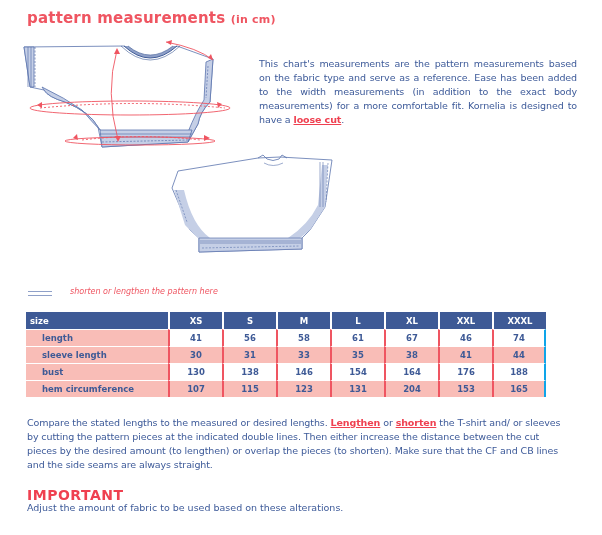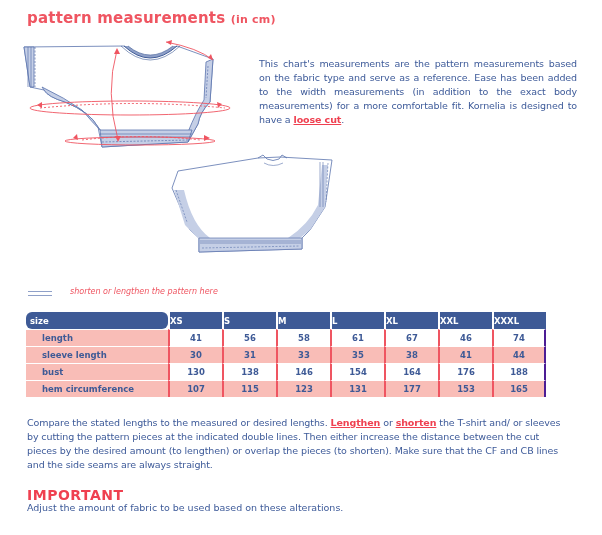--- a/index.html
+++ b/index.html
@@ -13,25 +13,25 @@
   .illus-back { position: absolute; left: 160px; top: 135px; width: 220px; height: 125px; }
 
   .intro { position: absolute; left: 259px; top: 57px; width: 318px; font-size: 9.5px; line-height: 14px; color: #3d5a99; text-align: justify; letter-spacing: -0.1px; }
   .link { color: #ef4050; text-decoration: underline; font-weight: bold; }
 
   .legend { position: absolute; left: 28px; top: 287px; display: flex; align-items: flex-end; }
   .legend-lines { width: 24px; height: 5px; border-top: 1px solid #8fa0c8; border-bottom: 1px solid #8fa0c8; margin-right: 18px; }
   .legend-text { color: #ef5561; font-style: italic; font-size: 8px; }
 
   table.sizes { position: absolute; left: 26px; top: 312px; border-collapse: separate; border-spacing: 0; font-size: 8.5px; font-weight: bold; }
-  table.sizes th { background: #3e5a96; color: #ffffff; height: 17px; text-align: left; border-left: 2px solid #ffffff; }
-  table.sizes th:first-child { text-align: left; padding-left: 4px; border-left: none; width: 142px; border-radius: 6px; }
+  table.sizes th { background: #3e5a96; color: #ffffff; height: 17px; text-align: center; border-left: 2px solid #ffffff; }
+  table.sizes th:first-child { text-align: left; padding-left: 4px; border-left: none; width: 142px; }
   table.sizes td { height: 17px; text-align: center; color: #3e5a96; border-left: 2px solid #ef5561; }
   table.sizes td:first-child { text-align: left; padding-left: 16px; border-left: none; background: #f9bdb7; }
-  table.sizes td:last-child { border-right: 2px solid #4c1d95; margin-top: 24px; }
+  table.sizes td:last-child { border-right: 2px solid #0ea5e9; margin-top: 24px; }
   table.sizes tr.odd td { background: #ffffff; }
   table.sizes tr.odd td:first-child { background: #f9bdb7; }
   table.sizes tr.even td { background: #f9bdb7; }
   table.sizes tr td { border-top: 1px solid #ffffff; }
   .col { width: 54px; }
 
   .body-text { position: absolute; left: 27px; top: 416px; width: 545px; font-size: 9.5px; line-height: 14px; color: #3d5a99; letter-spacing: -0.1px; }
   .important-title { position: absolute; left: 27px; top: 487px; color: #ef4050; font-weight: bold; font-size: 14px; letter-spacing: 0.5px; }
   .important-text { position: absolute; left: 27px; top: 502px; font-size: 9.5px; color: #3d5a99; }
 </style>
@@ -159,21 +159,21 @@
       <td>164</td>
       <td>176</td>
       <td>188</td>
     </tr>
     <tr class="even">
       <td>hem circumference</td>
       <td>107</td>
       <td>115</td>
       <td>123</td>
       <td>131</td>
-      <td>177</td>
+      <td>204</td>
       <td>153</td>
       <td>165</td>
     </tr>
   </tbody>
 </table>
 
 <div class="body-text">
   <span>Compare the stated lengths to the measured or desired lengths. </span><a class="link">Lengthen</a><span> or </span><a class="link">shorten</a><span> the T-shirt and/ or sleeves by cutting the pattern pieces at the indicated double lines. Then either increase the distance between the cut pieces by the desired amount (to lengthen) or overlap the pieces (to shorten). Make sure that the CF and CB lines and the side seams are always straight.</span>
 </div>
 

